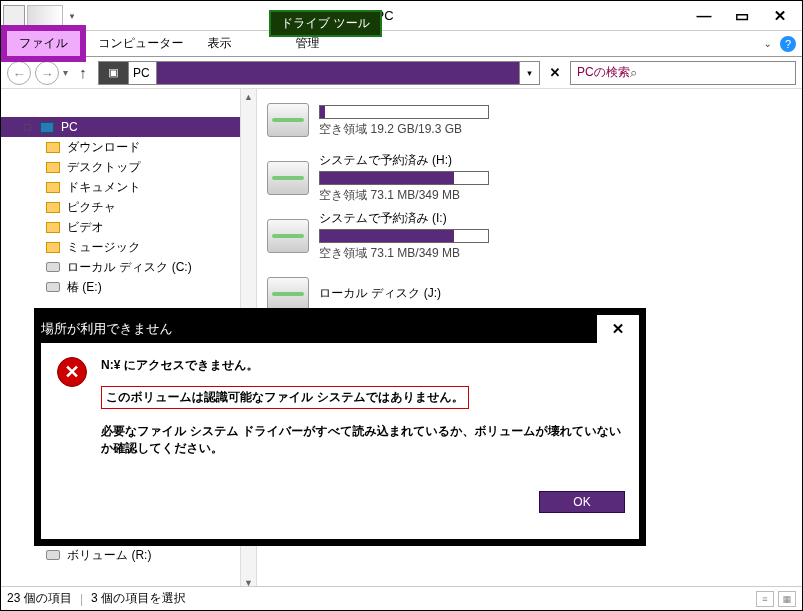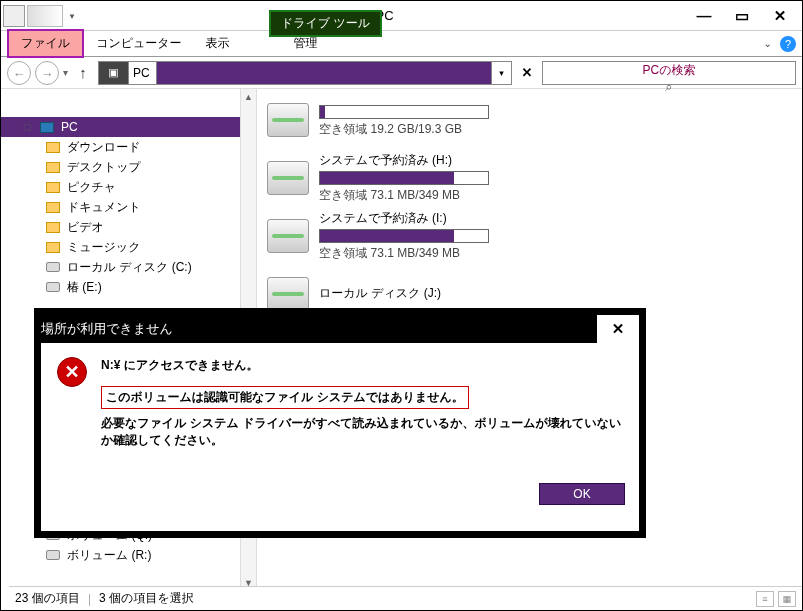--- a/index.html
+++ b/index.html
@@ -10,36 +10,36 @@
   .sys-icon { width: 22px; height: 22px; background: #eee; border: 1px solid #999; }
   .doc-icon { width: 36px; height: 22px; background: linear-gradient(to right,#ddd,#fff); border: 1px solid #bbb; }
   .qat-down { width: 14px; height: 22px; color: #555; font-size: 9px; display:flex; align-items:center; justify-content:center;}
   .titlebar-center { flex: 1; text-align: center; font-size: 13px; display:flex; justify-content:center; align-items:flex-end; position: relative;}
   .ctx-tab { position: absolute; left: 190px; top: 2px; background: #153a05; border: 2px solid #1a7a1a; padding: 3px 10px; color: #fff; font-size: 12px; }
   .win-ctrl { display: flex; gap: 10px; align-items: center; padding-right: 6px; }
   .win-btn { width: 28px; height: 18px; display: flex; align-items: center; justify-content: center; font-size: 15px; font-weight: bold; }
 
   .ribbon-tabs { height: 26px; display: flex; align-items: center; border-bottom: 1px solid #999; font-size: 12px; position: relative; }
   .ribbon-tab { padding: 4px 12px; }
-  .ribbon-tab.file { border: 2px solid #a21caf; background: #fca5a5; margin-left: 6px; }
+  .ribbon-tab.file { border: 6px solid #a21caf; background: #f0abfc; }
   .ribbon-right { margin-left: auto; display: flex; align-items: center; gap: 8px; padding-right: 6px; }
   .help { width: 16px; height: 16px; border-radius: 50%; background: #1e90ff; color: #fff; font-size: 11px; display:flex;align-items:center;justify-content:center;}
   .chev { font-size: 10px; color: #444;}
 
   .navbar { height: 32px; display: flex; align-items: center; gap: 4px; padding: 2px 6px; border-bottom: 1px solid #ddd; }
   .nav-btn { width: 24px; height: 24px; border: 1px solid #aaa; border-radius: 50%; color: #888; display:flex;align-items:center;justify-content:center; font-size: 13px;}
   .nav-chev { font-size: 10px; color: #666; }
   .up { width: 22px; height: 22px; font-size: 15px; display:flex;align-items:center;justify-content:center; color: #333;}
   .addr { flex: 1; height: 24px; display: flex; border: 1px solid #888; }
   .addr-icon { width: 30px; background: #444; display:flex; align-items:center; justify-content:center; color: #fff; font-size: 11px; border-right: 1px solid #888;}
   .addr-pc { padding: 0 6px 0 4px; display: flex; align-items: center; font-size: 12px; background: #fff; border-right: 1px solid #888;}
   .addr-fill { flex: 1; background: #5a2a7a; }
   .addr-drop { width: 20px; background: #fff; display:flex; align-items:center; justify-content:center; font-size: 9px; border-left: 1px solid #888;}
   .addr-x { width: 22px; display:flex; align-items:center; justify-content:center; font-size: 13px; font-weight: bold;}
-  .searchbox { width: 254px; height: 24px; border: 1px solid #888; display: flex; align-items: center; padding: 0 6px; font-size: 12px; color: #8a004a;  flex-direction: column;}
+  .searchbox { width: 226px; height: 24px; border: 1px solid #888; display: flex; align-items: center; padding: 0 6px; font-size: 12px; color: #8a004a; }
   .searchbox .mag { color: #555; font-size: 13px;}
 
   .content { display: flex; height: 502px; }
   .sidebar { width: 256px; border-right: 1px solid #ddd; overflow: hidden; position: relative; font-size: 12px; }
   .sidebar-inner { padding-top: 28px; }
   .sidebar .scroll-gutter { position: absolute; right: 0; top: 0; width: 16px; height: 100%; border-left: 1px solid #ddd; background: #f4f4f4; display: flex; flex-direction: column;}
   .scroll-arrow { height: 16px; display:flex; align-items:center; justify-content:center; font-size: 9px; color: #666;}
   .tree-item { display: flex; align-items: center; height: 20px; padding-left: 22px; gap: 6px; }
   .tree-item .exp { width: 10px; font-size: 9px; color: #555;}
   .tree-item .ticon { width: 16px; height: 16px; display:flex; align-items:center; justify-content:center;}
@@ -53,33 +53,33 @@
   .main-inner { padding: 4px 10px; }
   .drive-row { display: flex; align-items: center; gap: 10px; height: 54px; margin-bottom: 4px; }
   .drive-bigicon { width: 42px; height: 34px; background: linear-gradient(#f8f8f8,#ccc); border: 1px solid #999; border-radius: 3px; position: relative;}
   .drive-bigicon::after { content:""; position:absolute; left:4px; right:4px; top:14px; height: 4px; background: #7ac97a; border-radius: 2px;}
   .drive-info { flex: 1; font-size: 12px; }
   .drive-name { margin-bottom: 2px;}
   .drive-bar { width: 170px; height: 14px; border: 1px solid #666; background: #fff; margin-bottom: 2px; position: relative;}
   .drive-bar .fill { position:absolute; left:0; top:0; bottom:0; background: #5a2a7a;}
   .drive-free { color: #444;}
 
-  .statusbar { position: absolute; bottom: 0; left: 8px; right: 0; height: 24px; border-top: 1px solid #ccc; display: flex; align-items: center; padding: 0 6px; font-size: 12px; gap: 8px; background: #fff;}
+  .statusbar { position: absolute; bottom: 0; left: 0; right: 0; height: 24px; border-top: 1px solid #ccc; display: flex; align-items: center; padding: 0 6px; font-size: 12px; gap: 8px; background: #fff;}
   .statusbar .sep { color: #aaa; }
   .view-toggles { margin-left: auto; display: flex; gap: 4px; color: #888;}
   .vt { width: 18px; height: 16px; border: 1px solid #bbb; font-size: 9px; display:flex; align-items:center; justify-content:center; }
 
   .dialog { position: absolute; left: 34px; top: 308px; width: 610px; border: 6px solid #000; background: #fff; z-index: 50; box-shadow: 0 0 0 1px #000;}
   .dlg-title { height: 28px; background: #000; color: #fff; display: flex; align-items: center; font-size: 13px; position: relative;}
   .dlg-close { position: absolute; right: 0; top: 0; width: 42px; height: 28px; background: #fff; color: #000; display:flex; align-items:center; justify-content:center; font-weight: bold; font-size: 15px;}
   .dlg-body { padding: 14px 16px 14px 16px; display: flex; gap: 14px; font-size: 12px;}
   .err-icon { width: 30px; height: 30px; border-radius: 50%; background: #c00; display:flex; align-items:center; justify-content:center; color: #fff; font-weight: bold; font-size: 18px; flex-shrink: 0; border: 1px solid #800;}
   .dlg-msg { flex: 1; font-weight: bold;}
   .dlg-msg p { margin-bottom: 12px;}
-  .dlg-msg .boxed { border: 1px solid #c00; padding: 2px 4px; display: inline-block; margin-bottom: 6px;}
+  .dlg-msg .boxed { border: 1px solid #c00; padding: 2px 4px; display: inline-block; margin-bottom: 14px;}
   .dlg-btns { text-align: right; padding: 8px 14px 26px;}
   .ok-btn { width: 86px; height: 22px; background: #5a2a7a; color: #fff; border: 1px solid #2a0a4a; font-size: 12px;}
 </style>
 </head>
 <body>
 
 <div class="titlebar">
   <div class="titlebar-left">
     <div class="sys-icon"></div>
     <div class="doc-icon"></div>
@@ -146,27 +146,27 @@
       <div class="tree-item tree-child">
           <span class="ticon">
             <span class="folder-ico"></span>
           </span>
           <span>デスクトップ</span>
         </div>
       <div class="tree-item tree-child">
           <span class="ticon">
             <span class="folder-ico"></span>
           </span>
+          <span>ドキュメント</span>
+        </div>
+      <div class="tree-item tree-child">
+          <span class="ticon">
+            <span class="folder-ico"></span>
+          </span>
           <span>ピクチャ</span>
-        </div>
-      <div class="tree-item tree-child">
-          <span class="ticon">
-            <span class="folder-ico"></span>
-          </span>
-          <span>ドキュメント</span>
         </div>
       <div class="tree-item tree-child">
           <span class="ticon">
             <span class="folder-ico"></span>
           </span>
           <span>ビデオ</span>
         </div>
       <div class="tree-item tree-child">
           <span class="ticon">
             <span class="folder-ico"></span>

